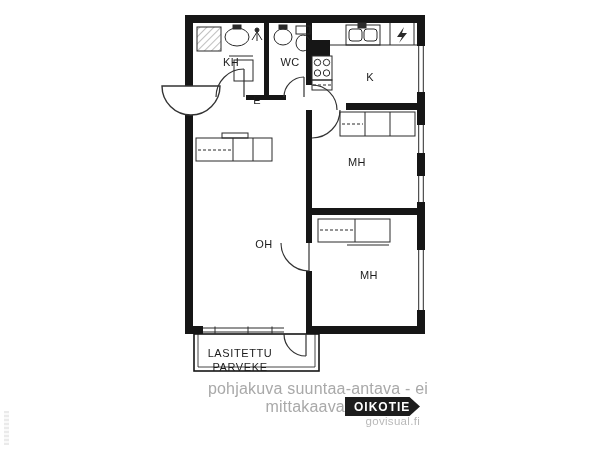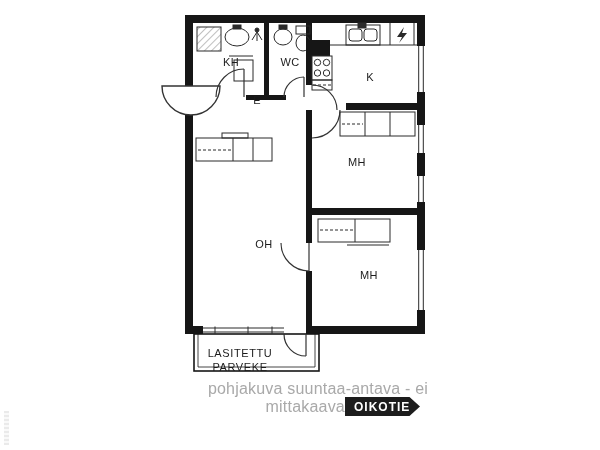--- a/index.html
+++ b/index.html
@@ -199,15 +199,16 @@
       <text class="balcony-label" x="240" y="371">PARVEKE</text>
     </g>
   </svg>
 
   <div class="disclaimer">pohjakuva suuntaa-antava - ei mittakaavassa</div>
 
   <div class="badge">
     <span>OIKOTIE</span>
   </div>
 
+  <div class="credit">govisual.fi</div>
 
   <div class="side-watermark"></div>
 </div>
 
 </body></html>

